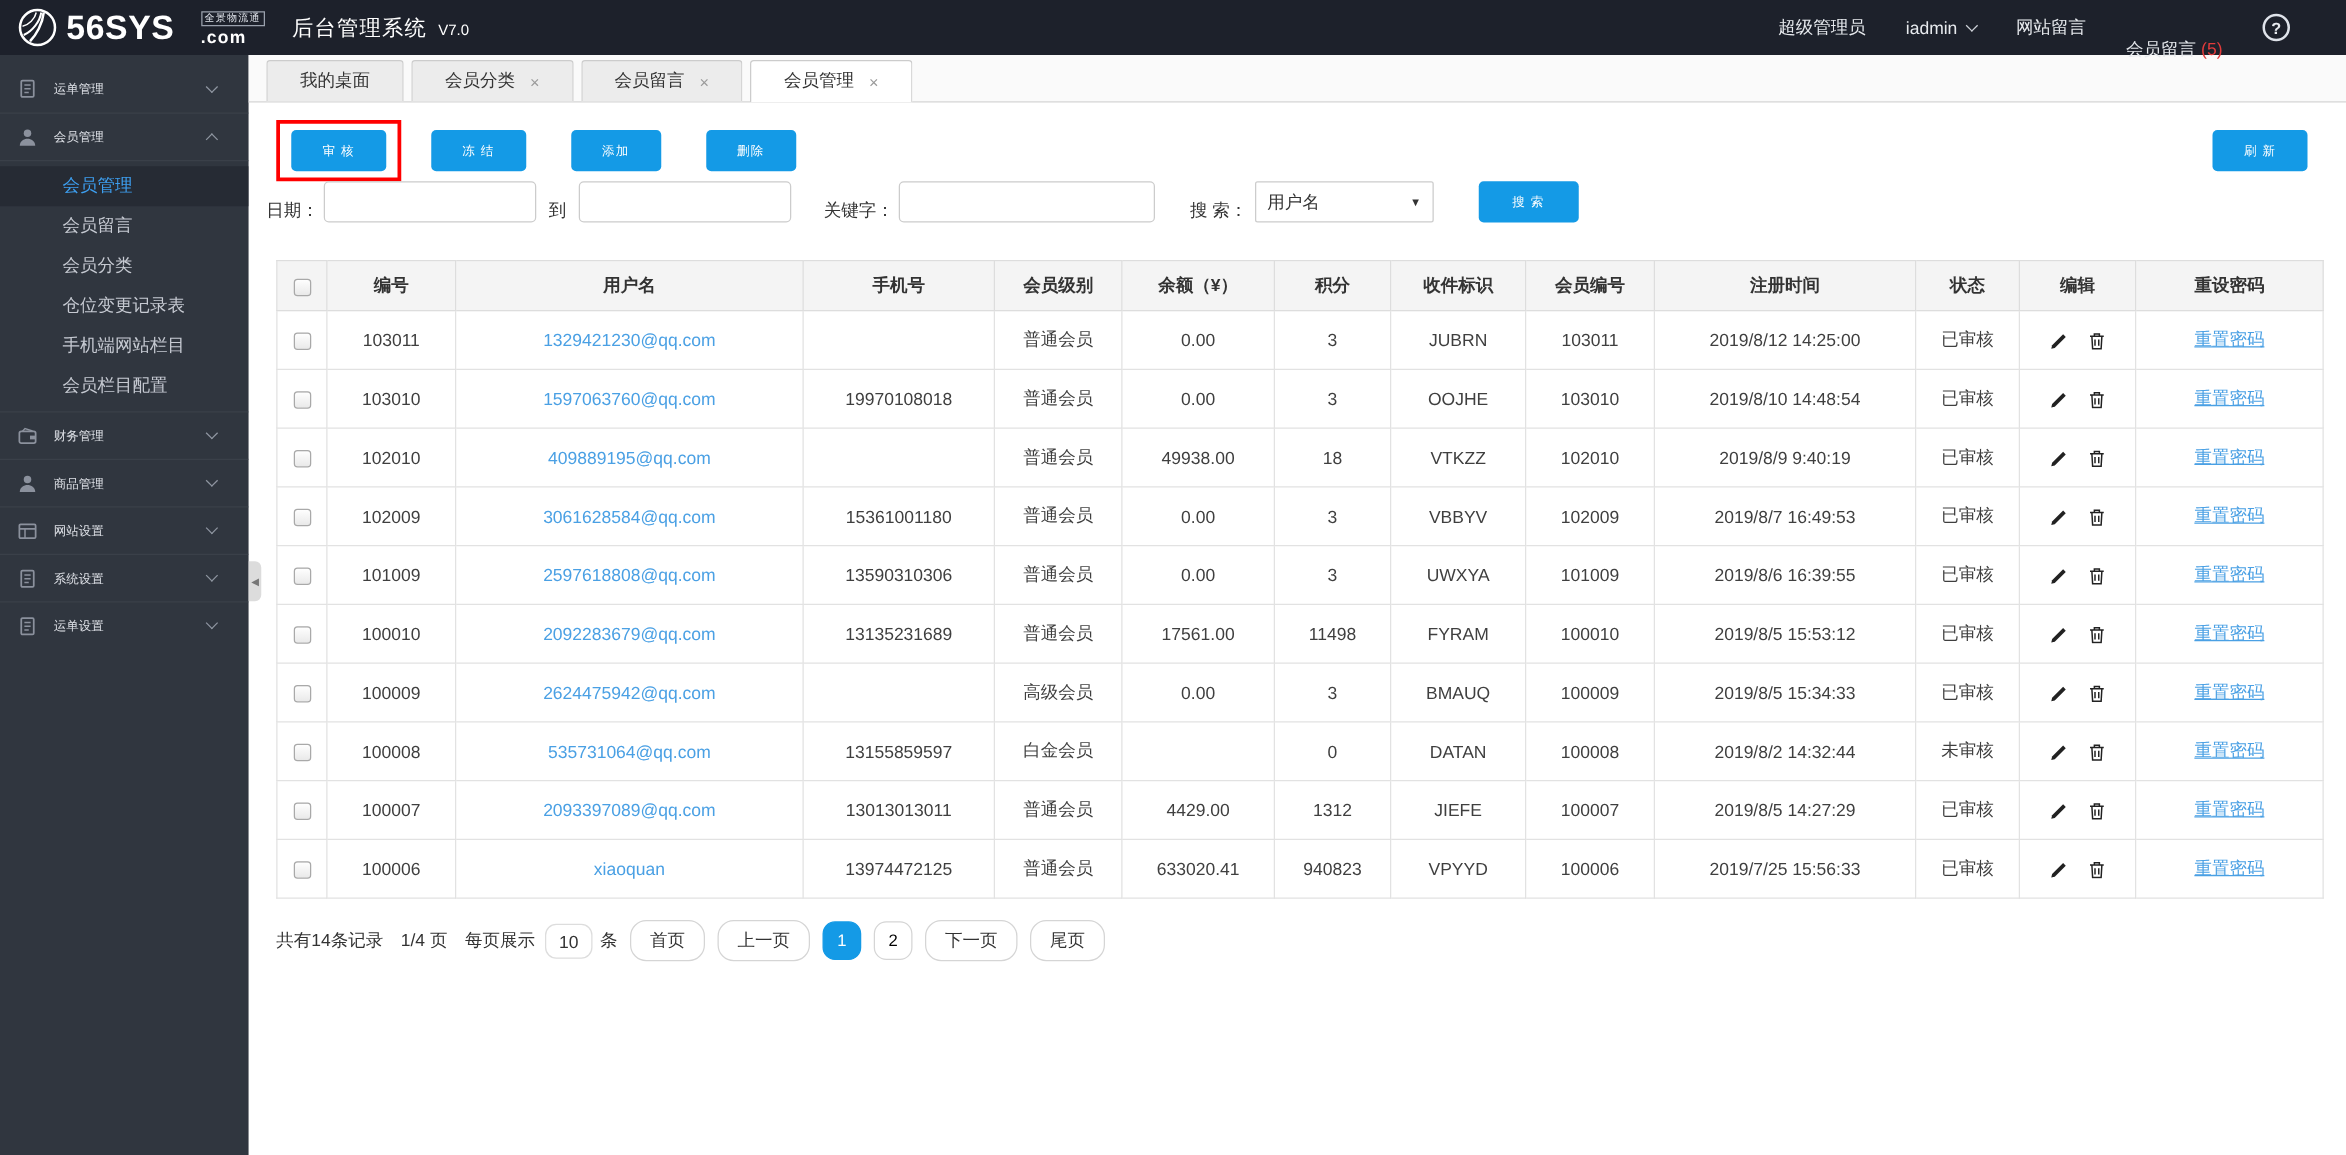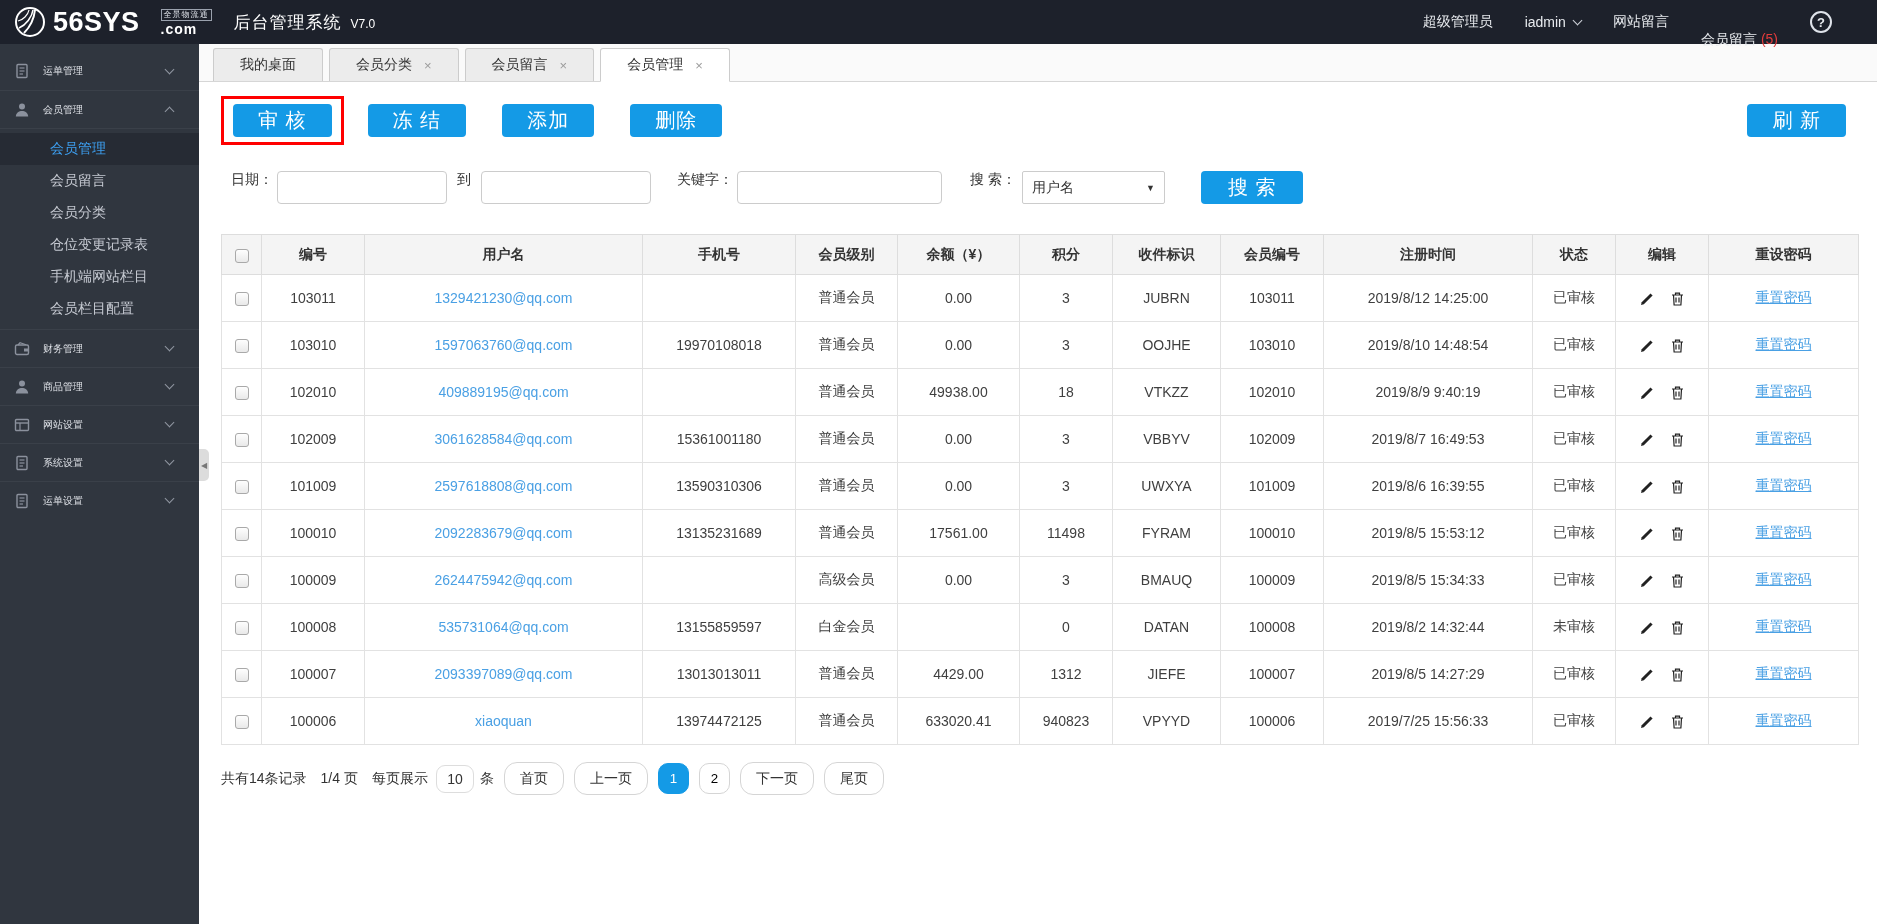--- a/index.html
+++ b/index.html
@@ -49,26 +49,26 @@
   .tabbar { height:38px; background:#fafafa; border-bottom:1px solid #d6d6d6;
             display:flex; align-items:flex-end; padding-left:14px; }
   .tab { height:33px; display:flex; align-items:center; padding:0 26px; background:#ececec;
          border:1px solid #ccc; border-bottom:none; border-radius:3px 3px 0 0; margin-right:6px;
          font-size:14px; color:#333; cursor:pointer; }
   .tab.active { background:#fff; height:34px; margin-bottom:-1px; border-bottom:1px solid #fff; }
   .tab-close { margin-left:12px; color:#9b9b9b; font-size:13px; cursor:pointer; }
 
   .toolbar { display:flex; align-items:center; padding:14px 22px 0 22px; }
   .btn { background:#149ae6; color:#fff; border:none; border-radius:4px; height:33px; padding:0 25px;
-         font-size:20px; cursor:pointer; font-family:inherit; letter-spacing:1px; }
+         font-size:10px; cursor:pointer; font-family:inherit; letter-spacing:1px; }
   .red-annotation { border:3px solid #ff0000; padding:5px 9px; display:inline-flex; margin-right:24px; }
   .toolbar-btn { margin-right:36px; }
   .btn-refresh { margin-left:auto; margin-right:9px; }
 
-  .filterbar { display:flex; align-items:flex-start; padding:0 32px; margin-top:26px; font-size:14px; color:#333; }
+  .filterbar { display:flex; align-items:flex-end; padding:0 14px; font-size:14px; color:#333; }
   .input { height:33px; border:1px solid #ccc; border-radius:4px; padding:0 8px; font-size:14px;
            font-family:inherit; color:#333; outline:none; }
   .date-input { width:170px; margin-left:4px; }
   .to-label { margin:0 10px; }
   .kw-label { margin-left:26px; }
   .keyword-input { width:205px; margin-left:4px; }
   .search-label { margin-left:28px; }
   .select { width:143px; height:33px; border:1px solid #ccc; border-radius:2px; display:flex; align-items:center;
             justify-content:space-between; padding:0 9px; margin-left:6px; cursor:pointer; background:#fff; }
   .select-arrow { font-size:9px; color:#333; }

